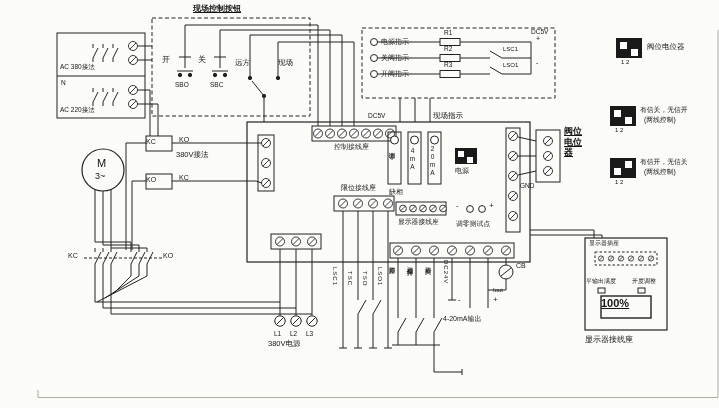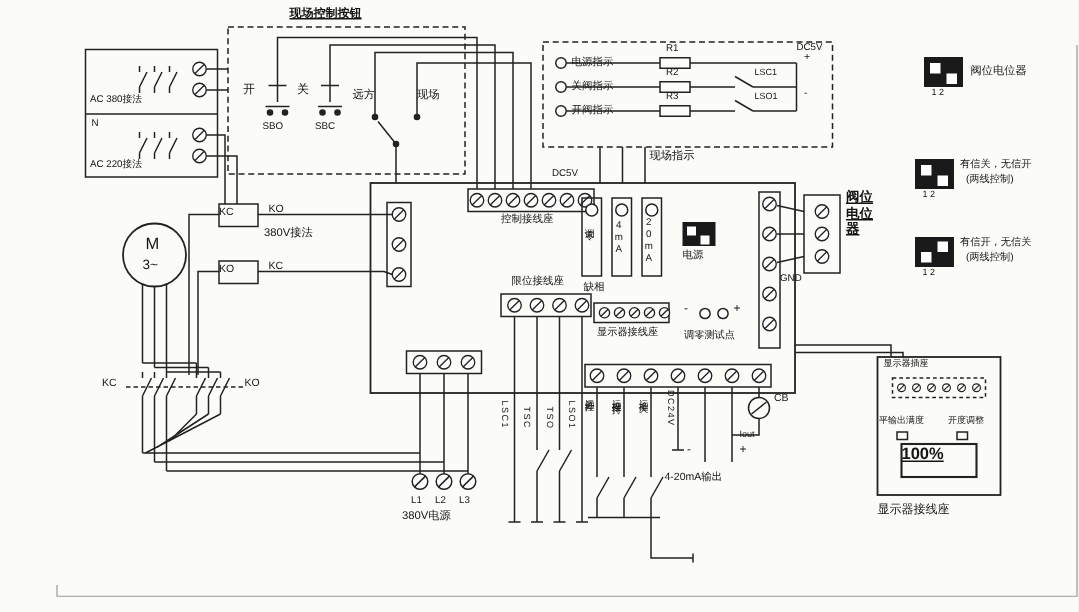--- a/index.html
+++ b/index.html
@@ -220,21 +220,21 @@
 <div class="lbl" style="left:381px;top:54px;font-size:7px">关阀指示</div>
 <div class="lbl" style="left:381px;top:70px;font-size:7px">开阀指示</div>
 <div class="lbl" style="left:444px;top:29px;font-size:6.5px">R1</div>
 <div class="lbl" style="left:444px;top:45px;font-size:6.5px">R2</div>
 <div class="lbl" style="left:444px;top:61px;font-size:6.5px">R3</div>
 <div class="lbl" style="left:503px;top:46px;font-size:6px">LSC1</div>
 <div class="lbl" style="left:503px;top:62px;font-size:6px">LSO1</div>
 <div class="lbl" style="left:531px;top:28px;font-size:6.5px">DC5V</div>
 <div class="lbl" style="left:536px;top:35px;font-size:7px">+</div>
 <div class="lbl" style="left:536px;top:59px;font-size:7px">-</div>
-<div class="lbl" style="left:433px;top:100px;font-size:7.5px">现场指示</div>
+<div class="lbl" style="left:433px;top:112px;font-size:7.5px">现场指示</div>
 
 <div class="lbl" style="left:621px;top:59px;font-size:6px">1 2</div>
 <div class="lbl" style="left:647px;top:43px;font-size:7.5px">阀位电位器</div>
 <div class="lbl" style="left:640px;top:106px;font-size:6.8px">有信关，无信开</div>
 <div class="lbl" style="left:644px;top:116px;font-size:6.8px">(两线控制)</div>
 <div class="lbl" style="left:615px;top:127px;font-size:6px">1 2</div>
 <div class="lbl" style="left:640px;top:158px;font-size:6.8px">有信开，无信关</div>
 <div class="lbl" style="left:644px;top:168px;font-size:6.8px">(两线控制)</div>
 <div class="lbl" style="left:615px;top:179px;font-size:6px">1 2</div>
 

